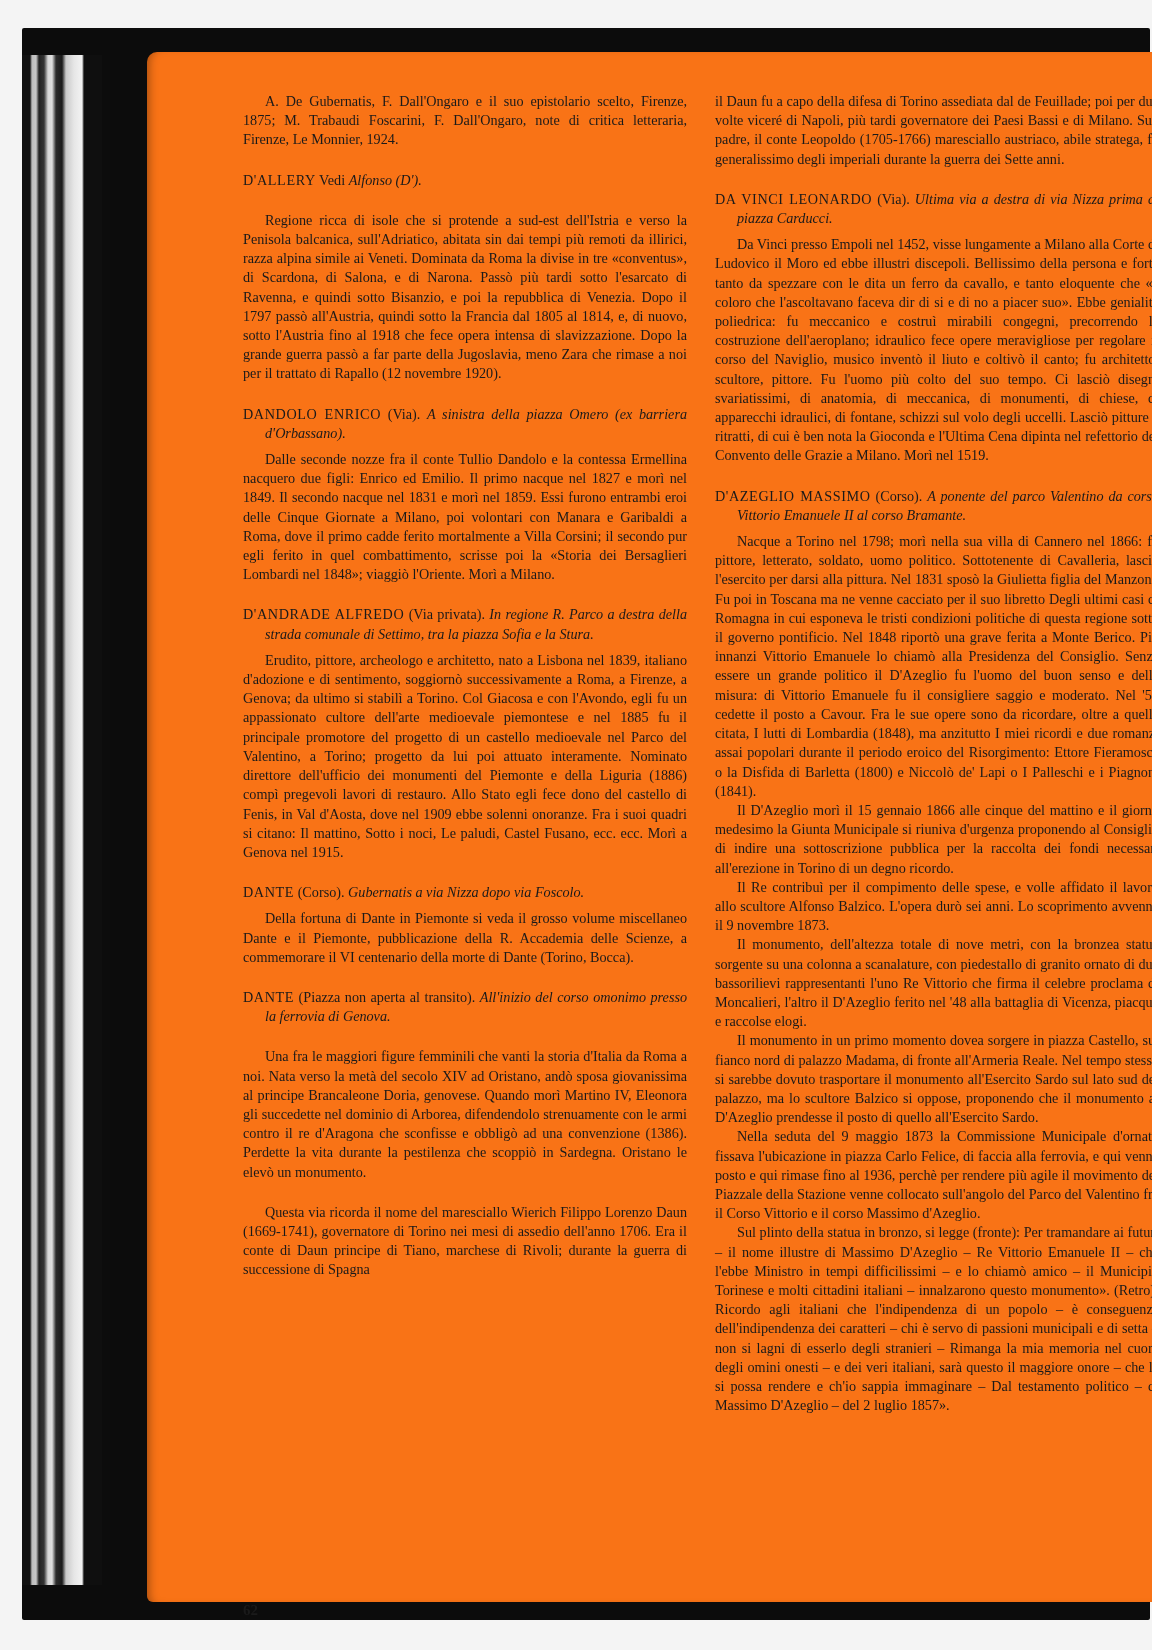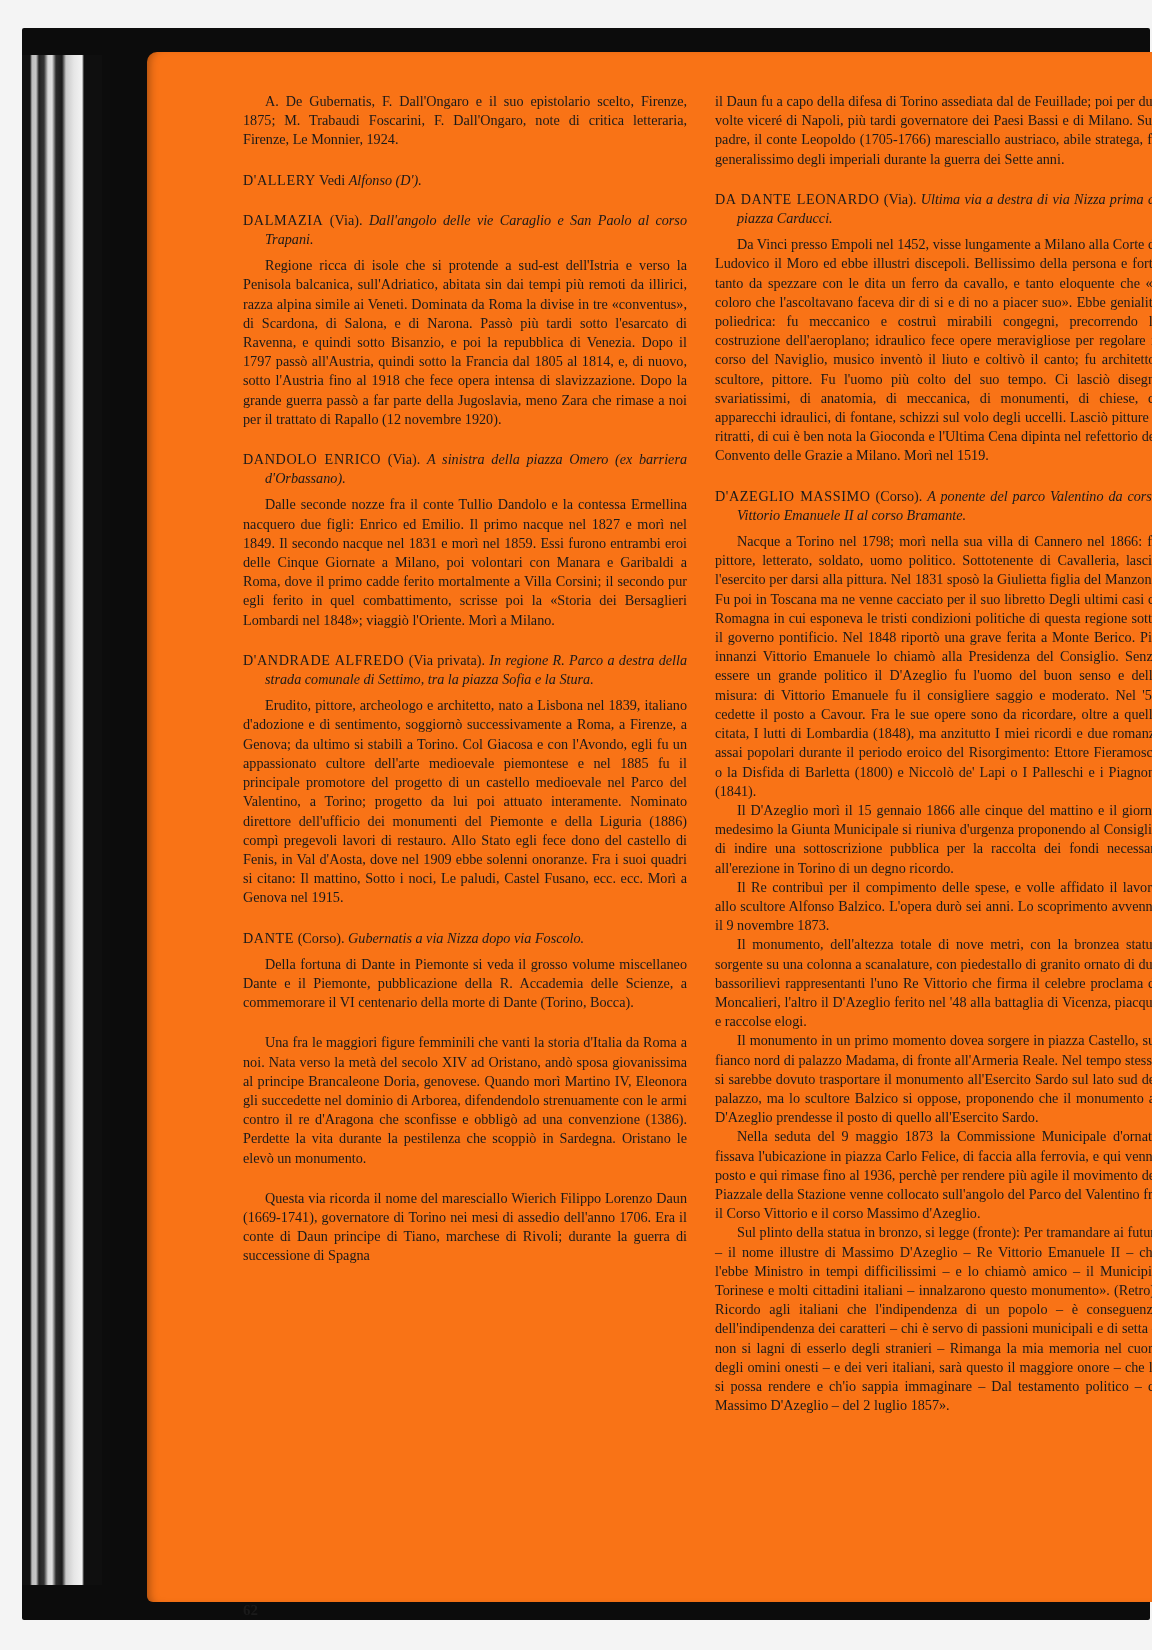--- a/index.html
+++ b/index.html
@@ -92,25 +92,20 @@
   <p class="para">A. De Gubernatis, F. Dall'Ongaro e il suo epistolario scelto, Firenze, 1875; M. Trabaudi Foscarini, F. Dall'Ongaro, note di critica letteraria, Firenze, Le Monnier, 1924.</p>
         </div>
         <div class="entry">
     <div class="heading">
       <span class="h-name">D'ALLERY</span>
       <span class="h-type"> Vedi </span>
       <span class="h-loc">Alfonso (D').</span>
     </div>
   </div>
         <div class="entry">
-    <div class="heading">
-      <span class="h-name">DALMAZIA</span>
-      <span class="h-type"> (Via). </span>
-      <span class="h-loc">Dall'angolo delle vie Caraglio e San Paolo al corso Trapani.</span>
-    </div>
   <p class="para">Regione ricca di isole che si protende a sud-est dell'Istria e verso la Penisola balcanica, sull'Adriatico, abitata sin dai tempi più remoti da illirici, razza alpina simile ai Veneti. Dominata da Roma la divise in tre «conventus», di Scardona, di Salona, e di Narona. Passò più tardi sotto l'esarcato di Ravenna, e quindi sotto Bisanzio, e poi la repubblica di Venezia. Dopo il 1797 passò all'Austria, quindi sotto la Francia dal 1805 al 1814, e, di nuovo, sotto l'Austria fino al 1918 che fece opera intensa di slavizzazione. Dopo la grande guerra passò a far parte della Jugoslavia, meno Zara che rimase a noi per il trattato di Rapallo (12 novembre 1920).</p>
         </div>
         <div class="entry">
     <div class="heading">
       <span class="h-name">DANDOLO ENRICO</span>
       <span class="h-type"> (Via). </span>
       <span class="h-loc">A sinistra della piazza Omero (ex barriera d'Orbassano).</span>
     </div>
   <p class="para">Dalle seconde nozze fra il conte Tullio Dandolo e la contessa Ermellina nacquero due figli: Enrico ed Emilio. Il primo nacque nel 1827 e morì nel 1849. Il secondo nacque nel 1831 e morì nel 1859. Essi furono entrambi eroi delle Cinque Giornate a Milano, poi volontari con Manara e Garibaldi a Roma, dove il primo cadde ferito mortalmente a Villa Corsini; il secondo pur egli ferito in quel combattimento, scrisse poi la «Storia dei Bersaglieri Lombardi nel 1848»; viaggiò l'Oriente. Morì a Milano.</p>
         </div>
@@ -124,34 +119,41 @@
         </div>
         <div class="entry">
     <div class="heading">
       <span class="h-name">DANTE</span>
       <span class="h-type"> (Corso). </span>
       <span class="h-loc">Gubernatis a via Nizza dopo via Foscolo.</span>
     </div>
           <p class="para">Della fortuna di Dante in Piemonte si veda il grosso volume miscellaneo Dante e il Piemonte, pubblicazione della R. Accademia delle Scienze, a commemorare il VI centenario della morte di Dante (Torino, Bocca).</p>
         </div>
         <div class="entry">
+    <div class="heading">
+      <span class="h-name">DANTE</span>
+      <span class="h-type"> (Piazza non aperta al transito). </span>
+      <span class="h-loc">All'inizio del corso omonimo presso la ferrovia di Genova.</span>
+    </div>
+  </div>
+        <div class="entry">
   <p class="para">Una fra le maggiori figure femminili che vanti la storia d'Italia da Roma a noi. Nata verso la metà del secolo XIV ad Oristano, andò sposa giovanissima al principe Brancaleone Doria, genovese. Quando morì Martino IV, Eleonora gli succedette nel dominio di Arborea, difendendolo strenuamente con le armi contro il re d'Aragona che sconfisse e obbligò ad una convenzione (1386). Perdette la vita durante la pestilenza che scoppiò in Sardegna. Oristano le elevò un monumento.</p>
         </div>
         <div class="entry">
   <p class="para">Questa via ricorda il nome del maresciallo Wierich Filippo Lorenzo Daun (1669-1741), governatore di Torino nei mesi di assedio dell'anno 1706. Era il conte di Daun principe di Tiano, marchese di Rivoli; durante la guerra di successione di Spagna</p>
         </div>
       </div>
     <div class="column" id="col-right">
         <div class="entry">
 
   <p class="para noindent">il Daun fu a capo della difesa di Torino assediata dal de Feuillade; poi per due volte viceré di Napoli, più tardi governatore dei Paesi Bassi e di Milano. Suo padre, il conte Leopoldo (1705-1766) maresciallo austriaco, abile stratega, fu generalissimo degli imperiali durante la guerra dei Sette anni.</p>
         </div>
         <div class="entry">
     <div class="heading">
-      <span class="h-name">DA DANTE LEONARDO</span>
+      <span class="h-name">DA VINCI LEONARDO</span>
       <span class="h-type"> (Via). </span>
       <span class="h-loc">Ultima via a destra di via Nizza prima di piazza Carducci.</span>
     </div>
   <p class="para">Da Vinci presso Empoli nel 1452, visse lungamente a Milano alla Corte di Ludovico il Moro ed ebbe illustri discepoli. Bellissimo della persona e forte tanto da spezzare con le dita un ferro da cavallo, e tanto eloquente che «a coloro che l'ascoltavano faceva dir di si e di no a piacer suo». Ebbe genialità poliedrica: fu meccanico e costruì mirabili congegni, precorrendo la costruzione dell'aeroplano; idraulico fece opere meravigliose per regolare il corso del Naviglio, musico inventò il liuto e coltivò il canto; fu architetto, scultore, pittore. Fu l'uomo più colto del suo tempo. Ci lasciò disegni svariatissimi, di anatomia, di meccanica, di monumenti, di chiese, di apparecchi idraulici, di fontane, schizzi sul volo degli uccelli. Lasciò pitture e ritratti, di cui è ben nota la Gioconda e l'Ultima Cena dipinta nel refettorio del Convento delle Grazie a Milano. Morì nel 1519.</p>
         </div>
         <div class="entry">
     <div class="heading">
       <span class="h-name">D'AZEGLIO MASSIMO</span>
       <span class="h-type"> (Corso). </span>
       <span class="h-loc">A ponente del parco Valentino da corso Vittorio Emanuele II al corso Bramante.</span>

